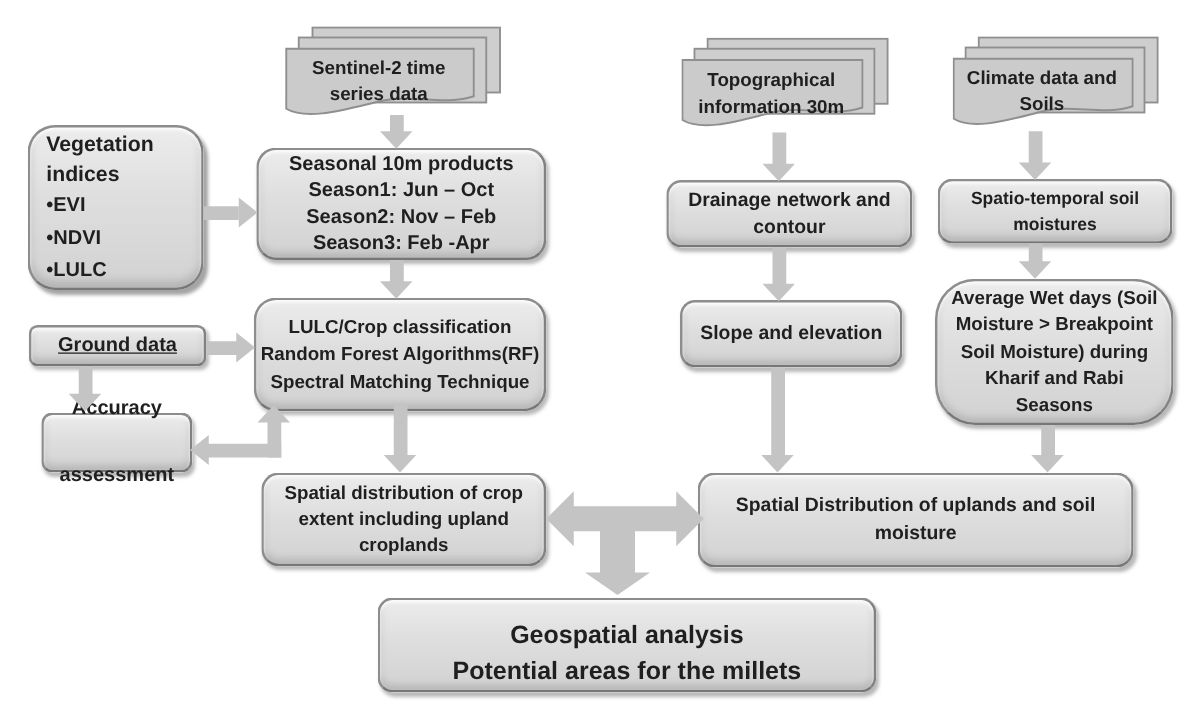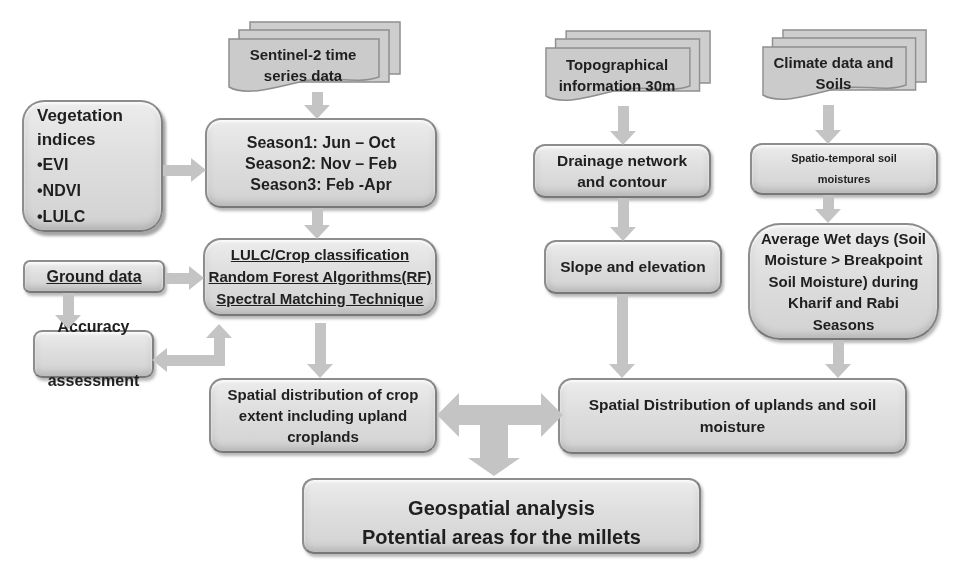--- a/index.html
+++ b/index.html
@@ -34,26 +34,26 @@
   .h-down-big  { border-left:26px solid transparent; border-right:26px solid transparent; border-top:18px solid var(--arrow); }
 
   
   #vegetation { left:22px; top:100px; width:141px; height:132px; border-radius:22px;
                 align-items:flex-start; text-align:left; padding-left:13px;
                 box-shadow: inset 0 2px 3px rgba(255,255,255,.9), inset 0 -5px 7px rgba(120,120,120,.35), 3px 4px 3px rgba(115,115,115,.65); }
   #vegetation .title { font-size:17px; line-height:24px; margin-top:2px; }
   #vegetation .item  { font-size:16px; line-height:26px; }
   #seasonal   { left:205px; top:118px; width:232px; height:90px; border-radius:16px; font-size:16px; line-height:21px; }
   #ground     { left:23px;  top:260px; width:142px; height:33px; border-radius:7px; font-size:16px;text-decoration:underline; }
-  #lulc       { left:203px; top:238px; width:234px; height:78px; border-radius:18px; font-size:15px; line-height:22px;text-decoration:underline; }
+  #lulc       { left:203px; top:238px; width:234px; height:91px; border-radius:18px; font-size:15px; line-height:22px; }
   #accuracy   { left:33px;  top:330px; width:121px; height:48px; border-radius:9px; font-size:16px; line-height:22px;gap:32px; }
   #crop-extent{ left:209px; top:378px; width:228px; height:75px; border-radius:14px; font-size:15px; line-height:21px; padding:0 10px; }
-  #drainage   { left:533px; top:144px; width:178px; height:54px; border-radius:12px; font-size:15.5px; line-height:21px; padding:0 14px; }
+  #drainage   { left:533px; top:144px; width:197px; height:54px; border-radius:12px; font-size:15.5px; line-height:21px; padding:0 14px; }
   #slope      { left:533px; top:240px; width:178px; height:54px; border-radius:12px; font-size:15.5px;margin-left:11px; }
-  #spatio     { left:750px; top:143px; width:188px; height:52px; border-radius:12px; font-size:11px; line-height:21px; padding:0 12px; }
+  #spatio     { left:750px; top:143px; width:188px; height:52px; border-radius:12px; font-size:14px; line-height:21px; padding:0 12px; }
   #wet-days   { left:748px; top:223px; width:191px; height:117px; border-radius:32px; font-size:15px; line-height:21.5px; padding:0 8px; }
   #uplands    { left:558px; top:378px; width:349px; height:76px; border-radius:14px; font-size:15.5px; line-height:22px; padding:17px 26px;text-align:center; }
   #geospatial { left:302px; top:478px; width:399px; height:76px; border-radius:12px; font-size:20px; line-height:29px;justify-content:flex-end; }
 </style>
 </head>
 <body>
 
 <div id="canvas">
 
   <svg class="doc-svg" style="left:228px; top:21px;" width="174" height="100" viewBox="0 0 174 100" preserveAspectRatio="none">
@@ -87,20 +87,21 @@
   </div>
 
   <div class="box" id="vegetation">
     <span class="title">Vegetation indices</span>
     <span class="item">•EVI</span>
     <span class="item">•NDVI</span>
     <span class="item">•LULC</span>
   </div>
 
   <div class="box" id="seasonal">
+    <span class="ln">Seasonal 10m products</span>
     <span class="ln">Season1: Jun – Oct</span>
     <span class="ln">Season2: Nov – Feb</span>
     <span class="ln">Season3: Feb -Apr</span>
   </div>
 
   <div class="box" id="ground">
     <span class="ln">Ground data</span>
   </div>
 
   <div class="box" id="lulc">

